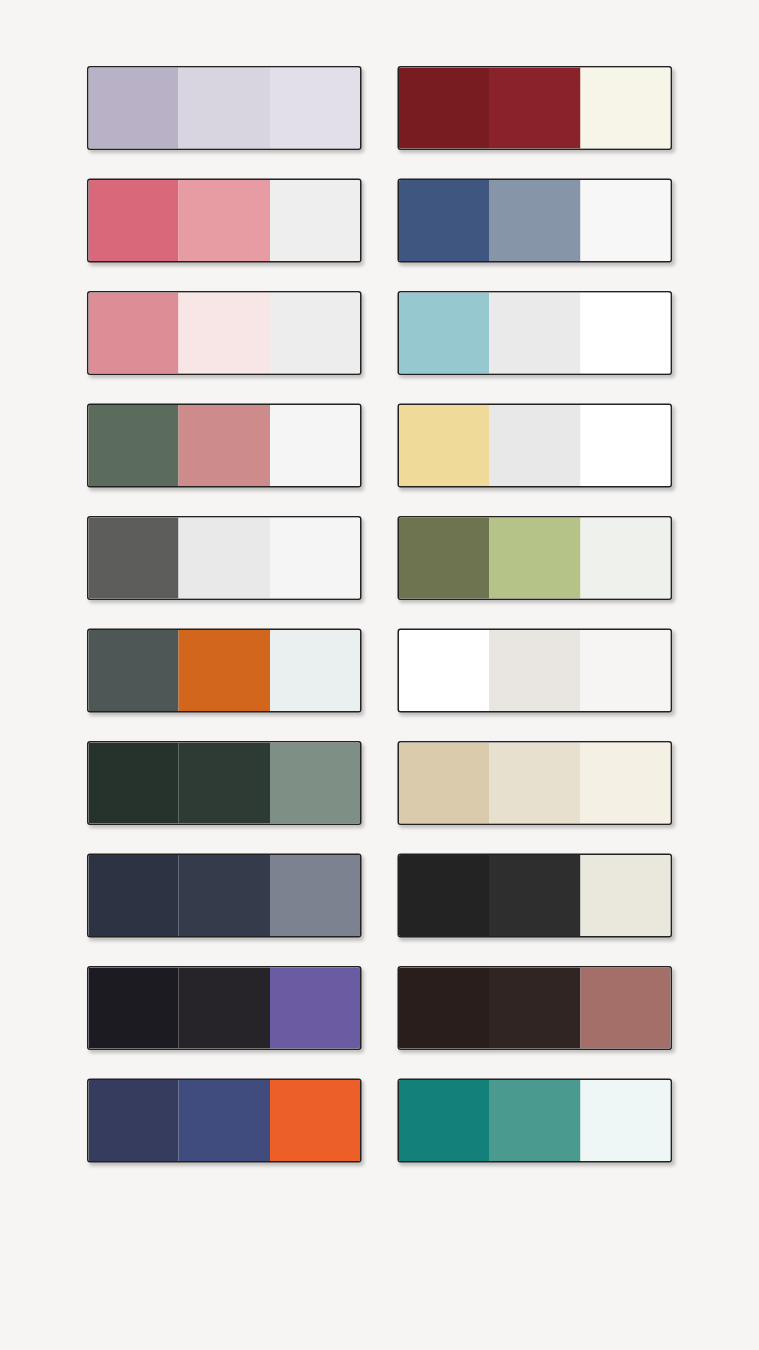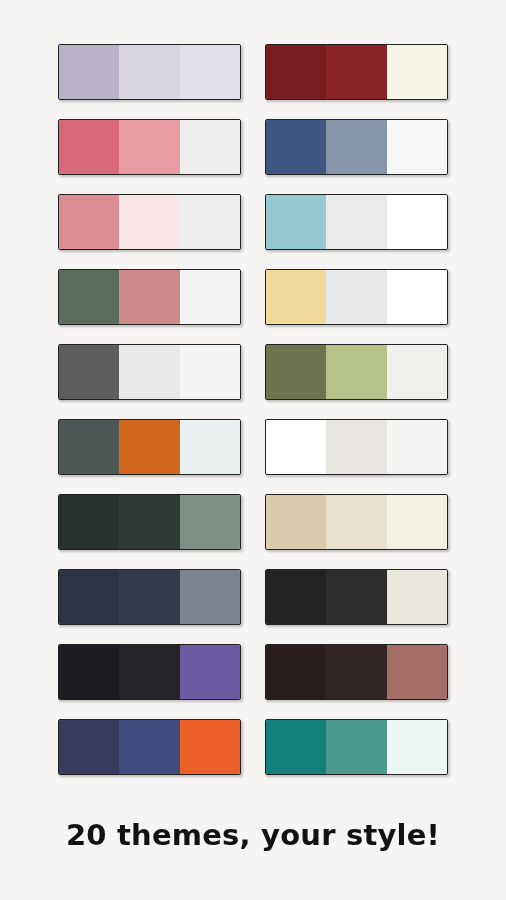--- a/index.html
+++ b/index.html
@@ -171,15 +171,14 @@
         <div class="swatch" style="background: rgb(65, 76, 126);"></div>
         <div class="swatch" style="background: rgb(236, 95, 40);"></div>
       </div>
       <div class="theme-card">
         <div class="swatch" style="background: rgb(19, 128, 121);"></div>
         <div class="swatch" style="background: rgb(74, 154, 144);"></div>
         <div class="swatch" style="background: rgb(238, 247, 246);"></div>
       </div>
     </div>
 
-  <div id="footer-caption">20 themes, your style!</div>
 
 </div>
 
 </body></html>

